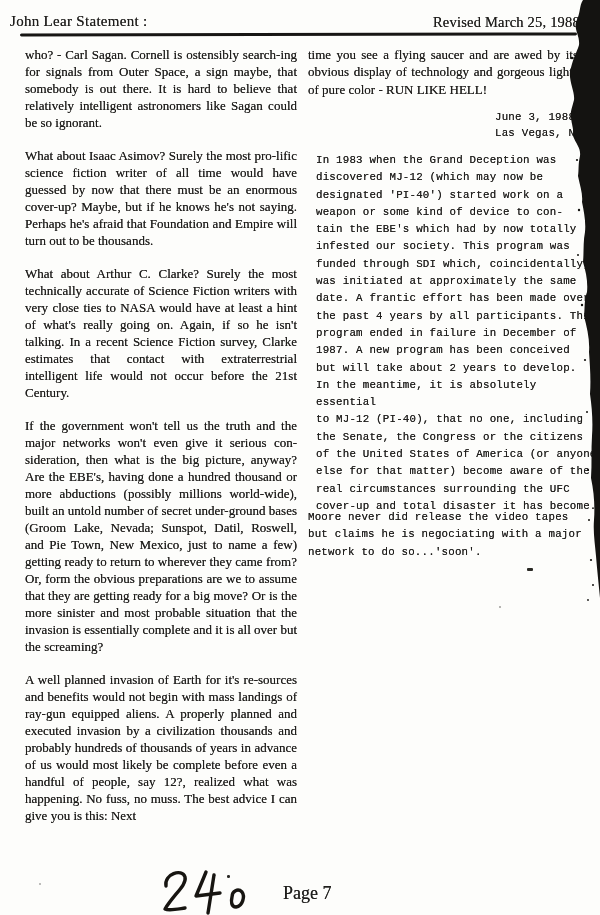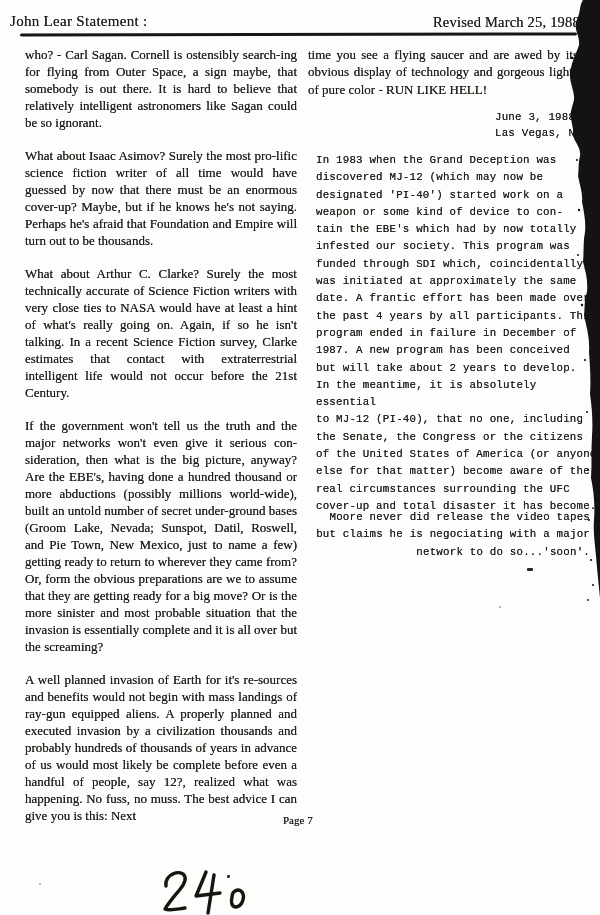--- a/index.html
+++ b/index.html
@@ -15,43 +15,43 @@
   .hdr-left{left:10px;top:13px;font-size:15px;letter-spacing:.3px;}
   .hdr-right{left:433px;top:14px;font-size:14.5px;letter-spacing:.2px;white-space:nowrap;}
   .hdr-rule{left:20px;top:33px;width:557px;height:2.6px;background:#171614;transform:rotate(-0.12deg);border-radius:2px;}
   
   .col-left{left:25px;top:46px;width:272px;font-size:13px;line-height:17px;text-align:justify;}
   .col-left p{margin:0 0 16px 0;}
   .col-right-intro{left:308px;top:46px;width:270px;font-size:13px;line-height:17.3px;text-align:justify;}
   .dateblock{left:495px;top:110px;font-family:"Liberation Mono", monospace;font-size:10.8px;line-height:15.5px;letter-spacing:.2px;white-space:nowrap;}
   .typed{font-family:"Liberation Mono", monospace;font-size:10.8px;letter-spacing:.2px;white-space:pre-line;}
   .typed-body{left:316px;top:152px;width:282px;line-height:17.3px;}
-  .typed-closing{left:308px;top:509px;width:282px;line-height:17.3px;text-align:right;}
+  .typed-closing{left:308px;top:509px;width:282px;line-height:17.3px;}
   
-  .footer-page{left:283px;top:814px;font-size:11px;font-family:Liberation Serif, serif;}
+  .footer-page{left:283px;top:883px;font-size:18px;font-family:Liberation Serif, serif;}
   
   .hw{left:158px;top:866px;}
   .edge-band{right:0;top:0;}
   .dot{background:#2a2925;border-radius:1px;}
   .d1{left:527px;top:568px;width:6px;height:2.5px;}
   .d2{left:499px;top:606px;width:2px;height:2px;opacity:.45;}
   .d3{left:227px;top:875px;width:2.5px;height:2.5px;border-radius:50%;}
   .d4{left:39px;top:883px;width:2px;height:2px;opacity:.4;border-radius:50%;}
 </style>
 </head>
 <body>
 
 <div>
 
   <span class="abs ink hdr-left">John Lear Statement :</span>
   <span class="abs ink hdr-right">Revised March 25, 1988</span>
   <div class="abs hdr-rule"></div>
 
   <div class="abs ink col-left">
-    <p>who? - Carl Sagan. Cornell is ostensibly search-ing for flying from Outer Space, a sign maybe, that somebody is out there. It is hard to believe that relatively intelligent astronomers like Sagan could be so ignorant.</p>
+    <p>who? - Carl Sagan. Cornell is ostensibly search-ing for signals from Outer Space, a sign maybe, that somebody is out there. It is hard to believe that relatively intelligent astronomers like Sagan could be so ignorant.</p>
     <p>What about Isaac Asimov? Surely the most pro-lific science fiction writer of all time would have guessed by now that there must be an enormous cover-up? Maybe, but if he knows he's not saying. Perhaps he's afraid that Foundation and Empire will turn out to be thousands.</p>
     <p>What about Arthur C. Clarke? Surely the most technically accurate of Science Fiction writers with very close ties to NASA would have at least a hint of what's really going on. Again, if so he isn't talking. In a recent Science Fiction survey, Clarke estimates that contact with extraterrestrial intelligent life would not occur before the 21st Century.</p>
     <p>If the government won't tell us the truth and the major networks won't even give it serious con-sideration, then what is the big picture, anyway? Are the EBE's, having done a hundred thousand or more abductions (possibly millions world-wide), built an untold number of secret under-ground bases (Groom Lake, Nevada; Sunspot, Datil, Roswell, and Pie Town, New Mexico, just to name a few) getting ready to return to wherever they came from? Or, form the obvious preparations are we to assume that they are getting ready for a big move? Or is the more sinister and most probable situation that the invasion is essentially complete and it is all over but the screaming?</p>
     <p>A well planned invasion of Earth for it's re-sources and benefits would not begin with mass landings of ray-gun equipped aliens. A properly planned and executed invasion by a civilization thousands and probably hundreds of thousands of years in advance of us would most likely be complete before even a handful of people, say 12?, realized what was happening. No fuss, no muss. The best advice I can give you is this: Next</p>
   </div>
 
   <div class="abs ink col-right-intro">time you see a flying saucer and are awed by its obvious display of technology and gorgeous lights of pure color - RUN LIKE HELL!</div>
 
   <div class="abs ink dateblock">
     <div>June 3, 1988</div>

